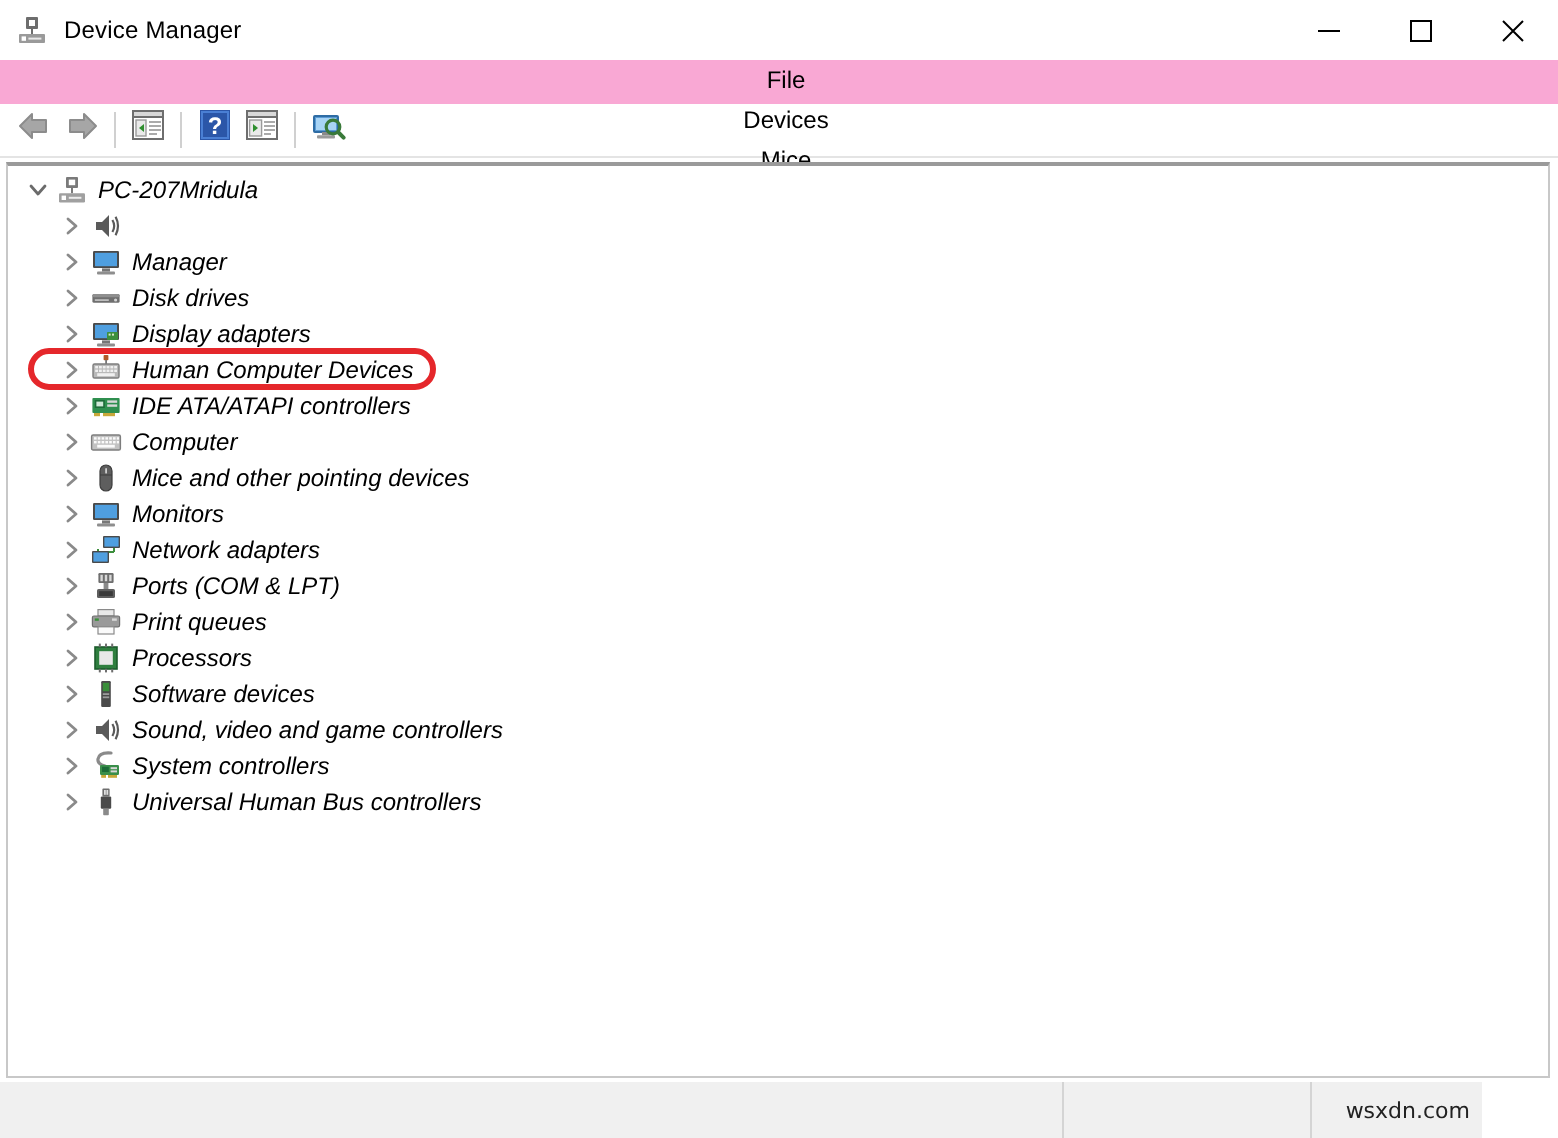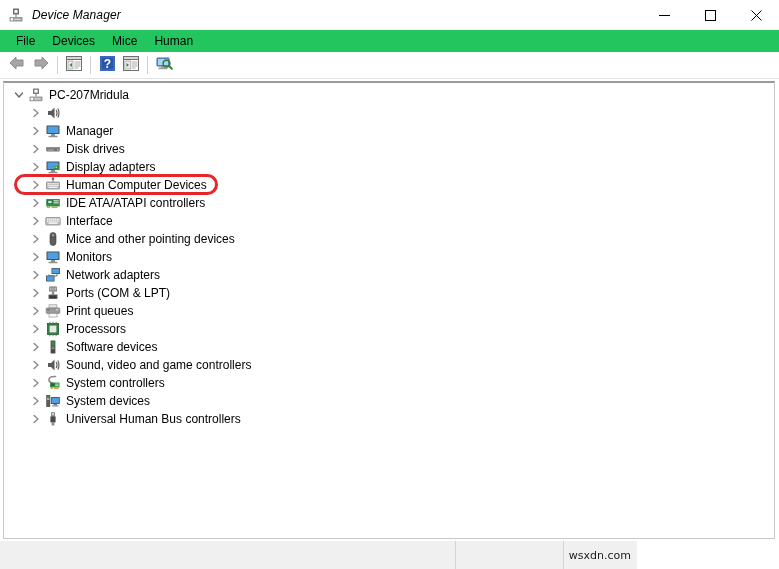--- a/index.html
+++ b/index.html
@@ -28,21 +28,20 @@
     height: 16px;
     margin-left: 8px;
     margin-right: 8px;
     position: relative;
     flex: none;
   }
   .title-text {
     font-size: 12px;
     color: #000000;
     letter-spacing: .1px;
-    font-style: italic;
   }
   .win-controls {
     position: absolute;
     right: 0;
     top: 0;
     height: 30px;
     display: flex;
   }
   .win-btn {
     width: 46px;
@@ -52,22 +51,23 @@
     justify-content: center;
     color: #000;
   }
   .win-btn svg { display:block; }
 
   
   .menubar {
     height: 22px;
     display: flex;
     align-items: center;
-    background: #22c55e;
+    background: #f9a8d4;
     padding-left: 8px;
+    flex-direction: column;
   }
   .menu-item {
     font-size: 12px;
     color: #000000;
     padding: 2px 9px 2px 8px;
     line-height: 16px;
     white-space: nowrap;
   }
 
   
@@ -135,41 +135,41 @@
     width: 16px;
     height: 16px;
     margin-right: 5px;
     margin-left: 2px;
     flex: none;
     display: flex;
     align-items: center;
     justify-content: center;
   }
   .node-icon svg { display: block; }
-  .node-label { line-height: 16px; }
+  .node-label { line-height: 16px; font-style: italic; }
 
   
   .annotation {
     position: absolute;
     left: 10px;
     top: 91px;
     width: 204px;
     height: 21px;
     border: 3px solid #e5272b;
     border-radius: 11px;
     box-sizing: border-box;
     pointer-events: none;
   }
 
   
   .statusbar {
     position: absolute;
     left: 0;
     bottom: 0;
-    width: 637px;
+    width: 741px;
     height: 28px;
     background: #f0f0f0;
     display: flex;
     align-items: center;
   }
   .status-pane {
     height: 28px;
     border-right: 1px solid #d4d4d4;
     box-sizing: border-box;
     display: flex;
@@ -470,21 +470,21 @@
           <rect x="2" y="7.5" width="1.3" height="1.2" fill="#fafafa"></rect>
           <rect x="3.9" y="7.5" width="1.3" height="1.2" fill="#fafafa"></rect>
           <rect x="5.8" y="7.5" width="1.3" height="1.2" fill="#fafafa"></rect>
           <rect x="7.7" y="7.5" width="1.3" height="1.2" fill="#fafafa"></rect>
           <rect x="9.6" y="7.5" width="1.3" height="1.2" fill="#fafafa"></rect>
           <rect x="11.5" y="7.5" width="1.3" height="1.2" fill="#fafafa"></rect>
           <rect x="13.4" y="7.5" width="1.1" height="1.2" fill="#fafafa"></rect>
           <rect x="3.6" y="9.4" width="8.8" height="1.4" fill="#fafafa"></rect>
         </svg>
       </span>
-      <span class="node-label">Interface</span>
+      <span class="node-label">Computer</span>
     </div>
 
     <div class="tree-row child">
       <span class="chev">
         <svg width="10" height="10" viewBox="0 0 10 10">
             <path d="M3 1.5 L7 5 L3 8.5" stroke="#8a8a8a" stroke-width="1.4" fill="none" stroke-linecap="round" stroke-linejoin="round"></path>
           </svg>
       </span>
       <span class="node-icon">
         <svg width="16" height="16" viewBox="0 0 16 16">
@@ -637,40 +637,20 @@
           <rect x="6" y="8.4" width="3.4" height="2.6" fill="#1c6b38"></rect>
           <rect x="10.3" y="8.6" width="3.2" height="1" fill="#d8d8d8"></rect>
           <rect x="10.3" y="10.2" width="3.2" height="1" fill="#d8d8d8"></rect>
           <rect x="5.6" y="12.5" width="2.4" height="1.4" fill="#c8a83a"></rect>
           <rect x="9" y="12.5" width="4.5" height="1.4" fill="#c8a83a"></rect>
         </svg>
       </span>
       <span class="node-label">System controllers</span>
     </div>
 
-    <div class="tree-row child">
-      <span class="chev">
-        <svg width="10" height="10" viewBox="0 0 10 10">
-            <path d="M3 1.5 L7 5 L3 8.5" stroke="#8a8a8a" stroke-width="1.4" fill="none" stroke-linecap="round" stroke-linejoin="round"></path>
-          </svg>
-      </span>
-      <span class="node-icon">
-        <svg width="16" height="16" viewBox="0 0 16 16">
-          <rect x="1.2" y="2" width="4" height="12" rx="0.5" fill="#5a5a5a"></rect>
-          <rect x="2" y="3" width="2.4" height="1" fill="#3a8f3a"></rect>
-          <rect x="2" y="4.8" width="2.4" height="0.8" fill="#cfcfcf"></rect>
-          <rect x="2" y="6.2" width="2.4" height="0.8" fill="#cfcfcf"></rect>
-          <rect x="5.8" y="4" width="9" height="7" rx="0.5" fill="#4a4a4a"></rect>
-          <rect x="6.6" y="4.8" width="7.4" height="5.4" fill="#4f9fe0"></rect>
-          <rect x="8.6" y="11" width="3.4" height="1.2" fill="#777"></rect>
-          <rect x="7" y="12.2" width="6.6" height="1.2" rx="0.4" fill="#8e8e8e"></rect>
-        </svg>
-      </span>
-      <span class="node-label">System devices</span>
-    </div>
 
     <div class="tree-row child">
       <span class="chev">
         <svg width="10" height="10" viewBox="0 0 10 10">
             <path d="M3 1.5 L7 5 L3 8.5" stroke="#8a8a8a" stroke-width="1.4" fill="none" stroke-linecap="round" stroke-linejoin="round"></path>
           </svg>
       </span>
       <span class="node-icon">
         <svg width="16" height="16" viewBox="0 0 16 16">
           <rect x="6.2" y="1.2" width="3.6" height="4" rx="0.5" fill="#6e6e6e"></rect>

